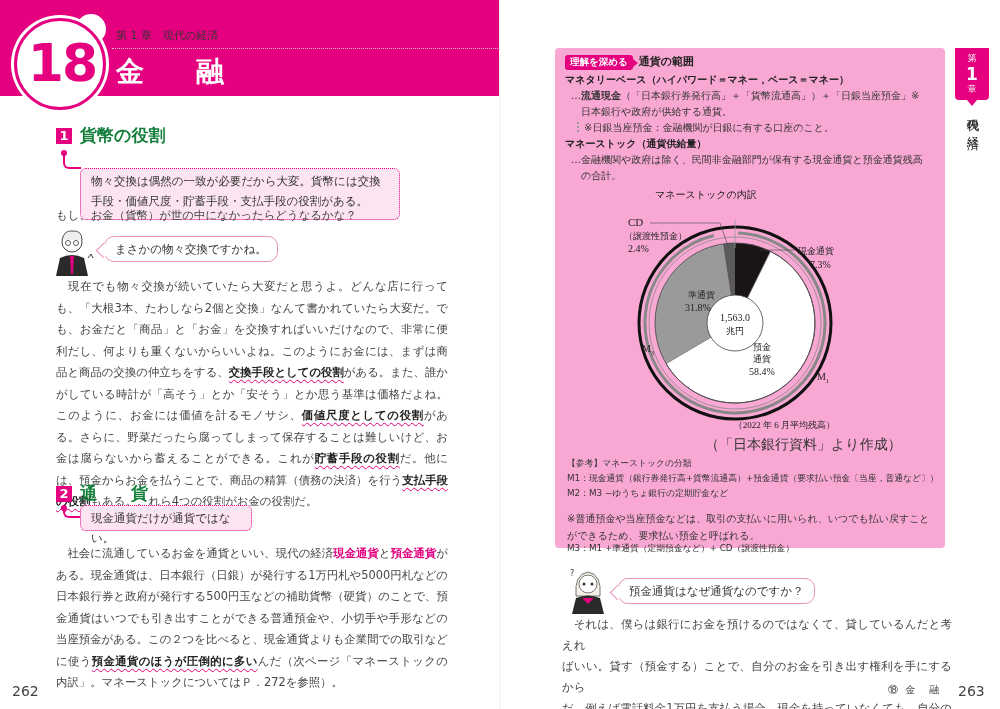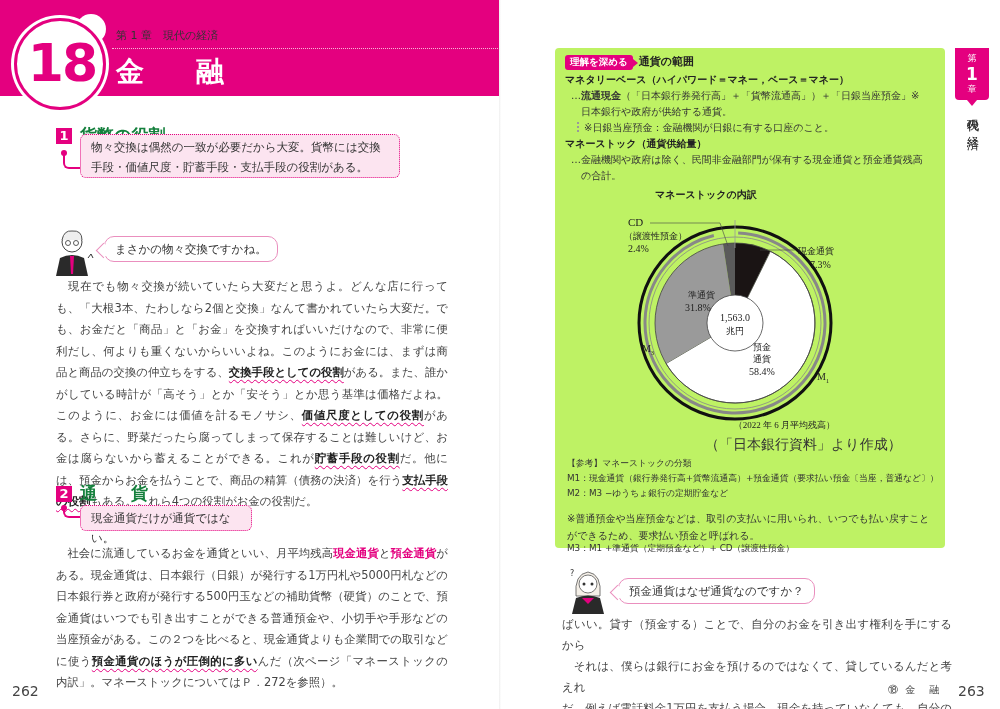--- a/index.html
+++ b/index.html
@@ -35,28 +35,28 @@
   .body-text .pink { font-weight: bold; color: #e4007f; }
 
   .speech { position: absolute; border: 1.5px solid #ea8fbe; border-radius: 10px; background: #fff; font-size: 11.5px; padding: 3px 10px; color: #333; line-height: 18px; }
   .speech::before { content: ""; position: absolute; left: -7px; top: 8px; width: 10px; height: 10px; background: #fff; border-left: 1.5px solid #ea8fbe; border-bottom: 1.5px solid #ea8fbe; transform: rotate(45deg); }
 
   .avatar { position: absolute; width: 44px; height: 48px; }
 
   .page-num { position: absolute; top: 683px; font-size: 14px; color: #444; }
 
   
-  .info-box { position: absolute; left: 55px; top: 48px; width: 390px; height: 500px; background: #bef264; border-radius: 4px; }
+  .info-box { position: absolute; left: 55px; top: 48px; width: 390px; height: 500px; background: #f9a8d4; border-radius: 4px; }
   .tag { display: inline-block; background: #e4007f; color: #fff; font-size: 9.5px; padding: 1px 5px; border-radius: 3px; margin-right: 6px; position: relative; }
   .tag::after { content: ""; position: absolute; right: -5px; top: 4px; border-left: 5px solid #e4007f; border-top: 4px solid transparent; border-bottom: 4px solid transparent; }
   .ib-title { position: absolute; left: 10px; top: 6px; font-size: 11px; font-weight: bold; color: #222; }
   .ib-line { position: absolute; font-size: 10px; line-height: 16px; color: #333; }
   .ib-line.b { font-weight: bold; color: #222; }
   .ib-line .b { font-weight: bold; }
-  .chart-title { position: absolute; left: 100px; top: 140px; font-size: 10px; font-weight: bold; color: #222; }
+  .chart-title { position: absolute; left: 100px; top: 140px; font-size: 10px; font-weight: normal; color: #222; }
   .chart-svg { position: absolute; left: 65px; top: 140px; }
   .ref-line { position: absolute; left: 12px; font-size: 8.8px; line-height: 15.5px; color: #333; }
   .note-line { position: absolute; left: 12px; font-size: 10px; line-height: 17px; color: #333; }
 
   
   .chap-tab { position: absolute; left: 455px; top: 48px; width: 34px; height: 52px; background: #e4007f; border-radius: 0 0 4px 4px; color: #fff; text-align: center; }
   .chap-tab::after { content: ""; position: absolute; left: 12px; bottom: -6px; border-top: 6px solid #e4007f; border-left: 5px solid transparent; border-right: 5px solid transparent; }
   .chap-tab .t1 { font-size: 9px; margin-top: 4px; }
   .chap-tab .t2 { font-size: 17px; font-weight: bold; line-height: 18px; }
   .chap-tab .t3 { font-size: 9px; }
@@ -76,22 +76,23 @@
     <div class="chapter-num">18</div>
     <div class="chapter-label">第 1 章　現代の経済</div>
     <div class="section-title">金融</div>
 
     <div class="sec-head" style="top:124px;">
       <span class="sec-num">1</span>
       <span class="sec-title">貨幣の役割</span>
     </div>
     <div class="callout-dot" style="left:61px;top:150px;"></div>
     <div class="callout-connector" style="left:63px;top:153px;width:18px;height:16px;"></div>
-    <div class="callout-box" style="left:80px;top:134px;width:320px;height:44px;">物々交換は偶然の一致が必要だから大変。貨幣には交換手段・価値尺度・貯蓄手段・支払手段の役割がある。</div>
-
+    <div class="callout-box" style="left:80px;top:168px;width:320px;height:52px;">物々交換は偶然の一致が必要だから大変。貨幣には交換手段・価値尺度・貯蓄手段・支払手段の役割がある。</div>
+
+    <div class="body-text" style="left:56px;top:205px;width:400px;">もし、お金（貨幣）が世の中になかったらどうなるかな？</div>
 
     <svg class="avatar" style="left:54px;top:228px;" viewBox="0 0 44 48">
       <circle cx="18" cy="14" r="10" fill="#fff" stroke="#444" stroke-width="1"></circle>
       <path d="M8 12 Q10 2 18 3 Q28 2 28 12" fill="#eee" stroke="#555" stroke-width="1"></path>
       <circle cx="14" cy="15" r="2.5" fill="none" stroke="#333" stroke-width="0.8"></circle>
       <circle cx="22" cy="15" r="2.5" fill="none" stroke="#333" stroke-width="0.8"></circle>
       <path d="M2 48 L6 30 Q18 24 30 30 L34 48 Z" fill="#2a2a2a"></path>
       <path d="M16 28 L20 28 L19 46 L17 46 Z" fill="#e4007f"></path>
       <path d="M34 30 l3 -4 l2 4" fill="none" stroke="#333" stroke-width="1"></path>
     </svg>
@@ -103,21 +104,21 @@
 
     <div class="sec-head" style="top:482px;">
       <span class="sec-num">2</span>
       <span class="sec-title">通　　貨</span>
     </div>
     <div class="callout-dot" style="left:61px;top:505px;"></div>
     <div class="callout-connector" style="left:63px;top:508px;width:18px;height:10px;"></div>
     <div class="callout-box" style="left:80px;top:505px;width:172px;height:26px;">現金通貨だけが通貨ではない。</div>
 
     <div class="body-text" style="left:56px;top:543px;width:392px;">
-      <span>　社会に流通しているお金を通貨といい、月平均残高</span><span class="pink">現金通貨</span><span>と</span><span class="pink">預金通貨</span><span>がある。現金通貨は、日本銀行（日銀）が発行する1万円札や5000円札などの日本銀行券と政府が発行する500円玉などの補助貨幣（硬貨）のことで、預金通貨はいつでも引き出すことができる普通預金や、小切手や手形などの当座預金がある。この２つを比べると、現金通貨よりも企業間での取引などに使う</span><span class="em">預金通貨のほうが圧倒的に多い</span><span>んだ（次ページ「マネーストックの内訳」。マネーストックについてはＰ．272を参照）。</span>
+      <span>　社会に流通しているお金を通貨といい、現代の経済</span><span class="pink">現金通貨</span><span>と</span><span class="pink">預金通貨</span><span>がある。現金通貨は、日本銀行（日銀）が発行する1万円札や5000円札などの日本銀行券と政府が発行する500円玉などの補助貨幣（硬貨）のことで、預金通貨はいつでも引き出すことができる普通預金や、小切手や手形などの当座預金がある。この２つを比べると、現金通貨よりも企業間での取引などに使う</span><span class="em">預金通貨のほうが圧倒的に多い</span><span>んだ（次ページ「マネーストックの内訳」。マネーストックについてはＰ．272を参照）。</span>
     </div>
 
     <div class="page-num" style="left:12px;">262</div>
   </div>
 
   <div class="gutter"></div>
 
   <div class="page page-right">
     <div class="info-box">
       <div class="ib-title">
@@ -189,22 +190,22 @@
       <path d="M8 30 Q6 8 20 6 Q34 8 32 30 Z" fill="#f5f0e8" stroke="#555" stroke-width="0.8"></path>
       <circle cx="20" cy="18" r="9" fill="#fff" stroke="#555" stroke-width="0.8"></circle>
       <circle cx="16" cy="18" r="1.5" fill="#333"></circle>
         <circle cx="24" cy="18" r="1.5" fill="#333"></circle>
       <path d="M4 48 L8 32 Q20 27 32 32 L36 48 Z" fill="#2a2a2a"></path>
       <path d="M14 32 L26 32 L20 38 Z" fill="#e4007f"></path>
     </svg>
     <div class="speech" style="left:118px;top:578px;">預金通貨はなぜ通貨なのですか？</div>
 
     <div class="body-text" style="left:62px;top:614px;width:390px;line-height:21px;">
+      <div>　それは、僕らは銀行にお金を預けるのではなくて、貸しているんだと考えれ</div>
       <div>ばいい。貸す（預金する）ことで、自分のお金を引き出す権利を手にするから</div>
-      <div>　それは、僕らは銀行にお金を預けるのではなくて、貸しているんだと考えれ</div>
       <div>だ。例えば電話料金1万円を支払う場合、現金を持っていなくても、自分の預</div>
     </div>
 
     <div class="page-num" style="left:388px;font-size:10px;letter-spacing:2px;">⑱ 金　融</div>
     <div class="page-num" style="left:458px;">263</div>
 
     <div class="chap-tab">
       <div class="t1">第</div>
       <div class="t2">1</div>
       <div class="t3">章</div>

